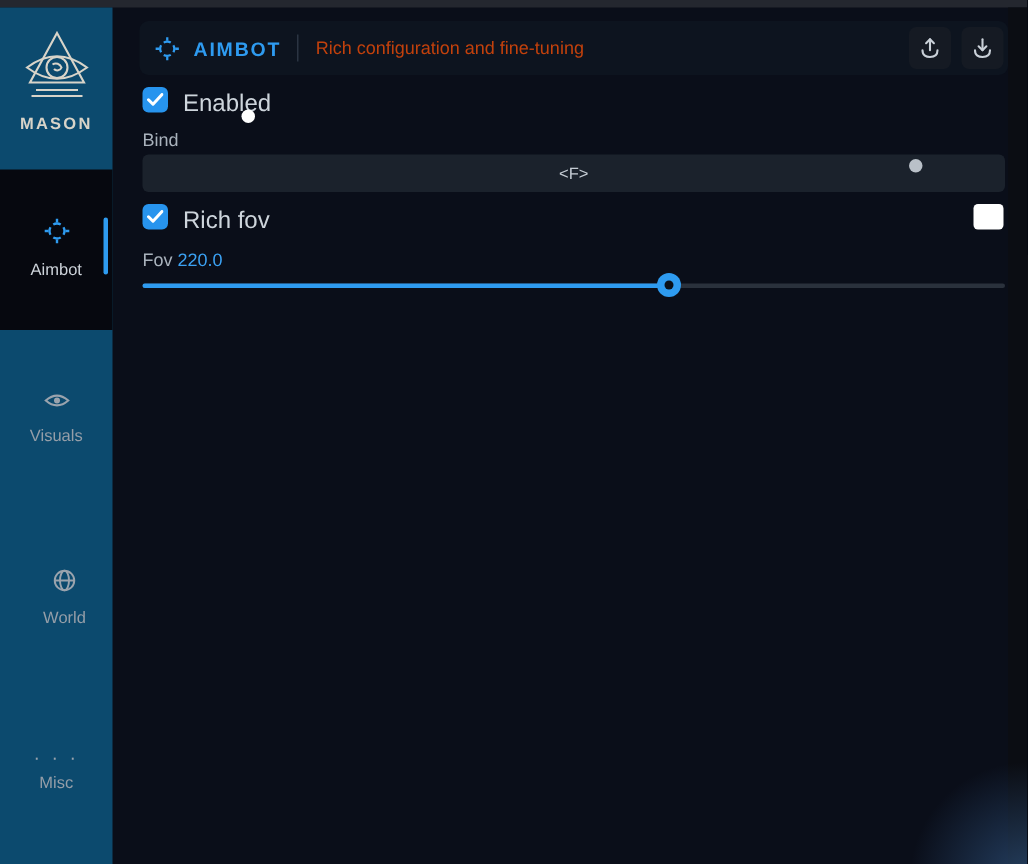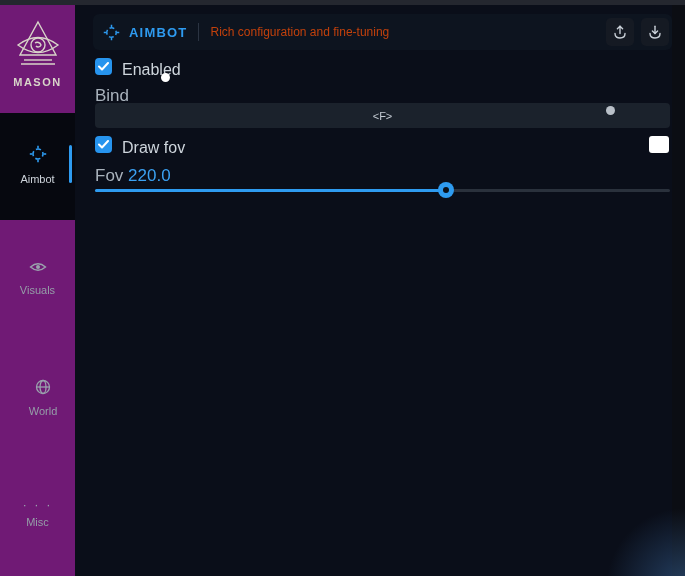--- a/index.html
+++ b/index.html
@@ -8,21 +8,21 @@
 
   
   .top-strip{position:absolute;left:0;top:0;width:685px;height:5px;background:#24272f;}
 
   
   .right-edge{position:absolute;right:0;top:5px;width:13px;height:571px;background:#0b0d13;}
   .corner-glow{position:absolute;right:0;bottom:0;width:90px;height:70px;
     background:radial-gradient(circle at 100% 115%, rgba(58,104,158,.55), rgba(58,104,158,0) 65%);}
 
   
-  .sidebar{position:absolute;left:0;top:5px;width:75px;height:571px;background:#701a75;}
+  .sidebar{position:absolute;left:0;top:5px;width:75px;height:571px;background:#0c4a6e;}
   .logo-wrap{position:absolute;left:0;top:14px;width:75px;text-align:center;}
   .logo-wrap svg{display:block;margin:0 auto;}
   .brand{margin-top:3px;font-size:11px;font-weight:bold;letter-spacing:1.5px;color:#d8d4c9;}
 
   .nav-item{position:absolute;left:0;width:75px;text-align:center;cursor:pointer;}
   .nav-item .nav-label{font-size:11px;color:#959ea8;margin-top:6px;}
   .nav-item.active{top:108px;height:107px;background:#06080f;padding-top:32px;}
   .nav-item.active .nav-label{color:#cdd3da;}
   .active-bar{position:absolute;right:3px;top:32px;width:3px;height:38px;background:#2e9bf0;border-radius:2px;}
   .nav-icon{display:inline-block;line-height:0;}
@@ -36,21 +36,21 @@
   .header-divider{width:1px;height:18px;background:#2b3442;margin:0 11px;}
   .header-subtitle{font-size:12px;color:#c2410c;}
   .header-actions{margin-left:auto;display:flex;gap:7px;margin-right:3px;}
   .icon-btn{width:28px;height:28px;background:#151a23;border-radius:5px;border:none;
     display:flex;align-items:center;justify-content:center;cursor:pointer;padding:0;}
 
   
   .checkbox{position:absolute;width:17px;height:17px;border-radius:4px;background:#2794ee;
     display:flex;align-items:center;justify-content:center;cursor:pointer;}
   .check-label{position:absolute;font-size:16px;color:#ced5dc;}
-  .field-label{position:absolute;font-size:17px;color:#a9b2bc;}
+  .field-label{position:absolute;font-size:12px;color:#a9b2bc;}
   .bind-input{position:absolute;left:95px;top:103px;width:575px;height:25px;background:#1b222c;
     border:none;border-radius:4px;color:#c4cbd3;font-size:11px;text-align:center;padding:0;}
   .swatch{position:absolute;left:649px;top:136px;width:20px;height:17px;border-radius:3px;
     background:#fff;cursor:pointer;}
   .fov-value{color:#3ba1f2;}
 
   .slider{position:absolute;left:95px;top:183px;width:575px;height:14px;cursor:pointer;}
   .slider-track{position:absolute;left:0;top:6px;width:100%;height:3px;background:#2a313c;border-radius:2px;}
   .slider-fill{position:absolute;left:0;top:6px;height:3px;background:#2e9bf0;border-radius:2px;}
   .slider-handle{position:absolute;top:7px;width:16px;height:16px;margin-left:-8px;margin-top:-8px;
@@ -163,21 +163,21 @@
   <div class="check-label" style="left:122px;top:61px;">Enabled</div>
 
   <div class="field-label" style="left:95px;top:86px;">Bind</div>
   <input class="bind-input" type="text" readonly="" value="&lt;F&gt;" style="">
 
   <div class="checkbox" style="left:95px;top:136px;">
     <svg width="11" height="9" viewBox="0 0 11 9" fill="none" stroke="#ffffff" stroke-width="2" stroke-linecap="round" stroke-linejoin="round">
       <path d="M1 4.5 L4 7.5 L10 1"></path>
     </svg>
   </div>
-  <div class="check-label" style="left:122px;top:139px;">Draw fov</div>
+  <div class="check-label" style="left:122px;top:139px;">Rich fov</div>
   <div class="swatch" style="background: rgb(255, 255, 255);"></div>
 
   <div class="field-label" style="left:95px;top:166px;"><span>Fov</span> <span class="fov-value">220.0</span></div>
   <div class="slider">
     <div class="slider-track"></div>
     <div class="slider-fill" style="width: 61%;"></div>
     <div class="slider-handle" style="left: 61%;"></div>
   </div>
 
   <div class="cursor-dot" style="left:161px;top:73px;width:9px;height:9px;background:#ffffff;"></div>

